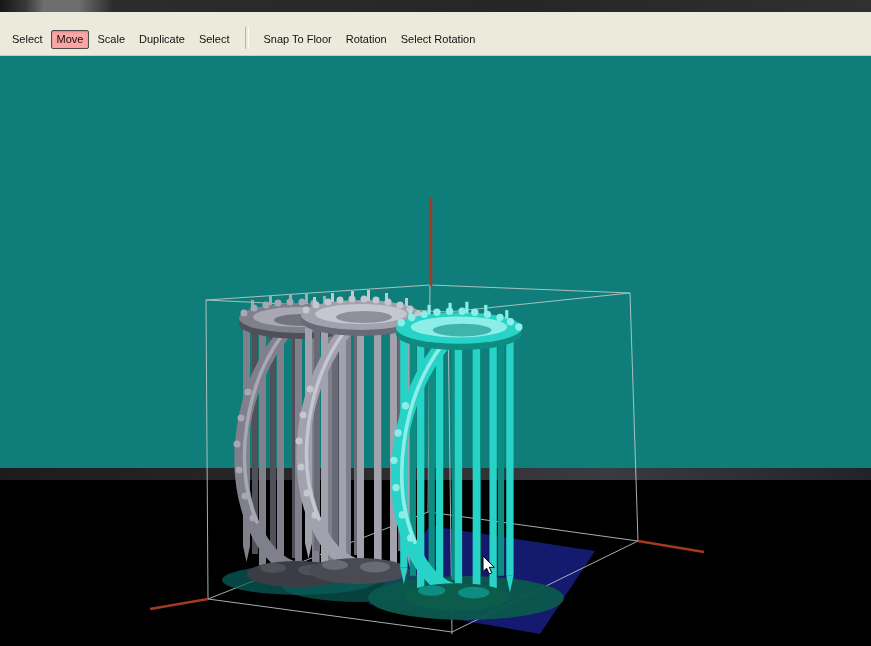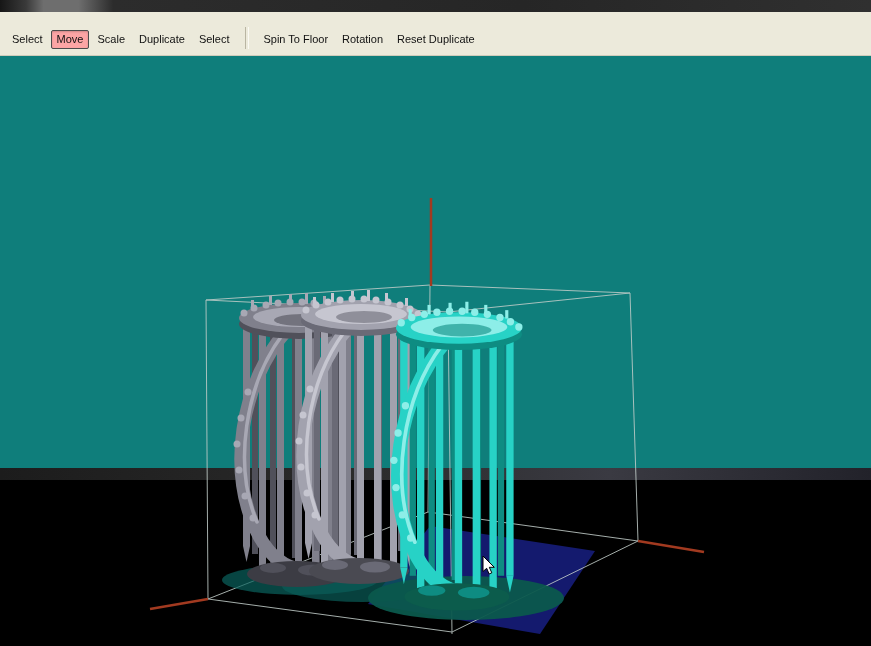--- a/index.html
+++ b/index.html
@@ -33,23 +33,23 @@
 
   <div class="titlebar"></div>
 
   <div class="toolbar">
     <button class="tbtn">Select</button>
     <button class="tbtn active">Move</button>
     <button class="tbtn">Scale</button>
     <button class="tbtn">Duplicate</button>
     <button class="tbtn">Select</button>
     <div class="tsep"></div>
-    <button class="tbtn">Spin To Floor</button>
+    <button class="tbtn">Snap To Floor</button>
     <button class="tbtn">Rotation</button>
-    <button class="tbtn">Reset Duplicate</button>
+    <button class="tbtn">Select Rotation</button>
   </div>
 
   <div class="viewport">
     <svg width="871" height="578" viewBox="0 0 871 578">
       <defs>
 
         <g id="arch-model">
 
           <rect x="-47" y="-2" width="6" height="238" fill="var(--dk)"></rect>
           <rect x="-29" y="-2" width="6" height="246" fill="var(--dk)"></rect>

